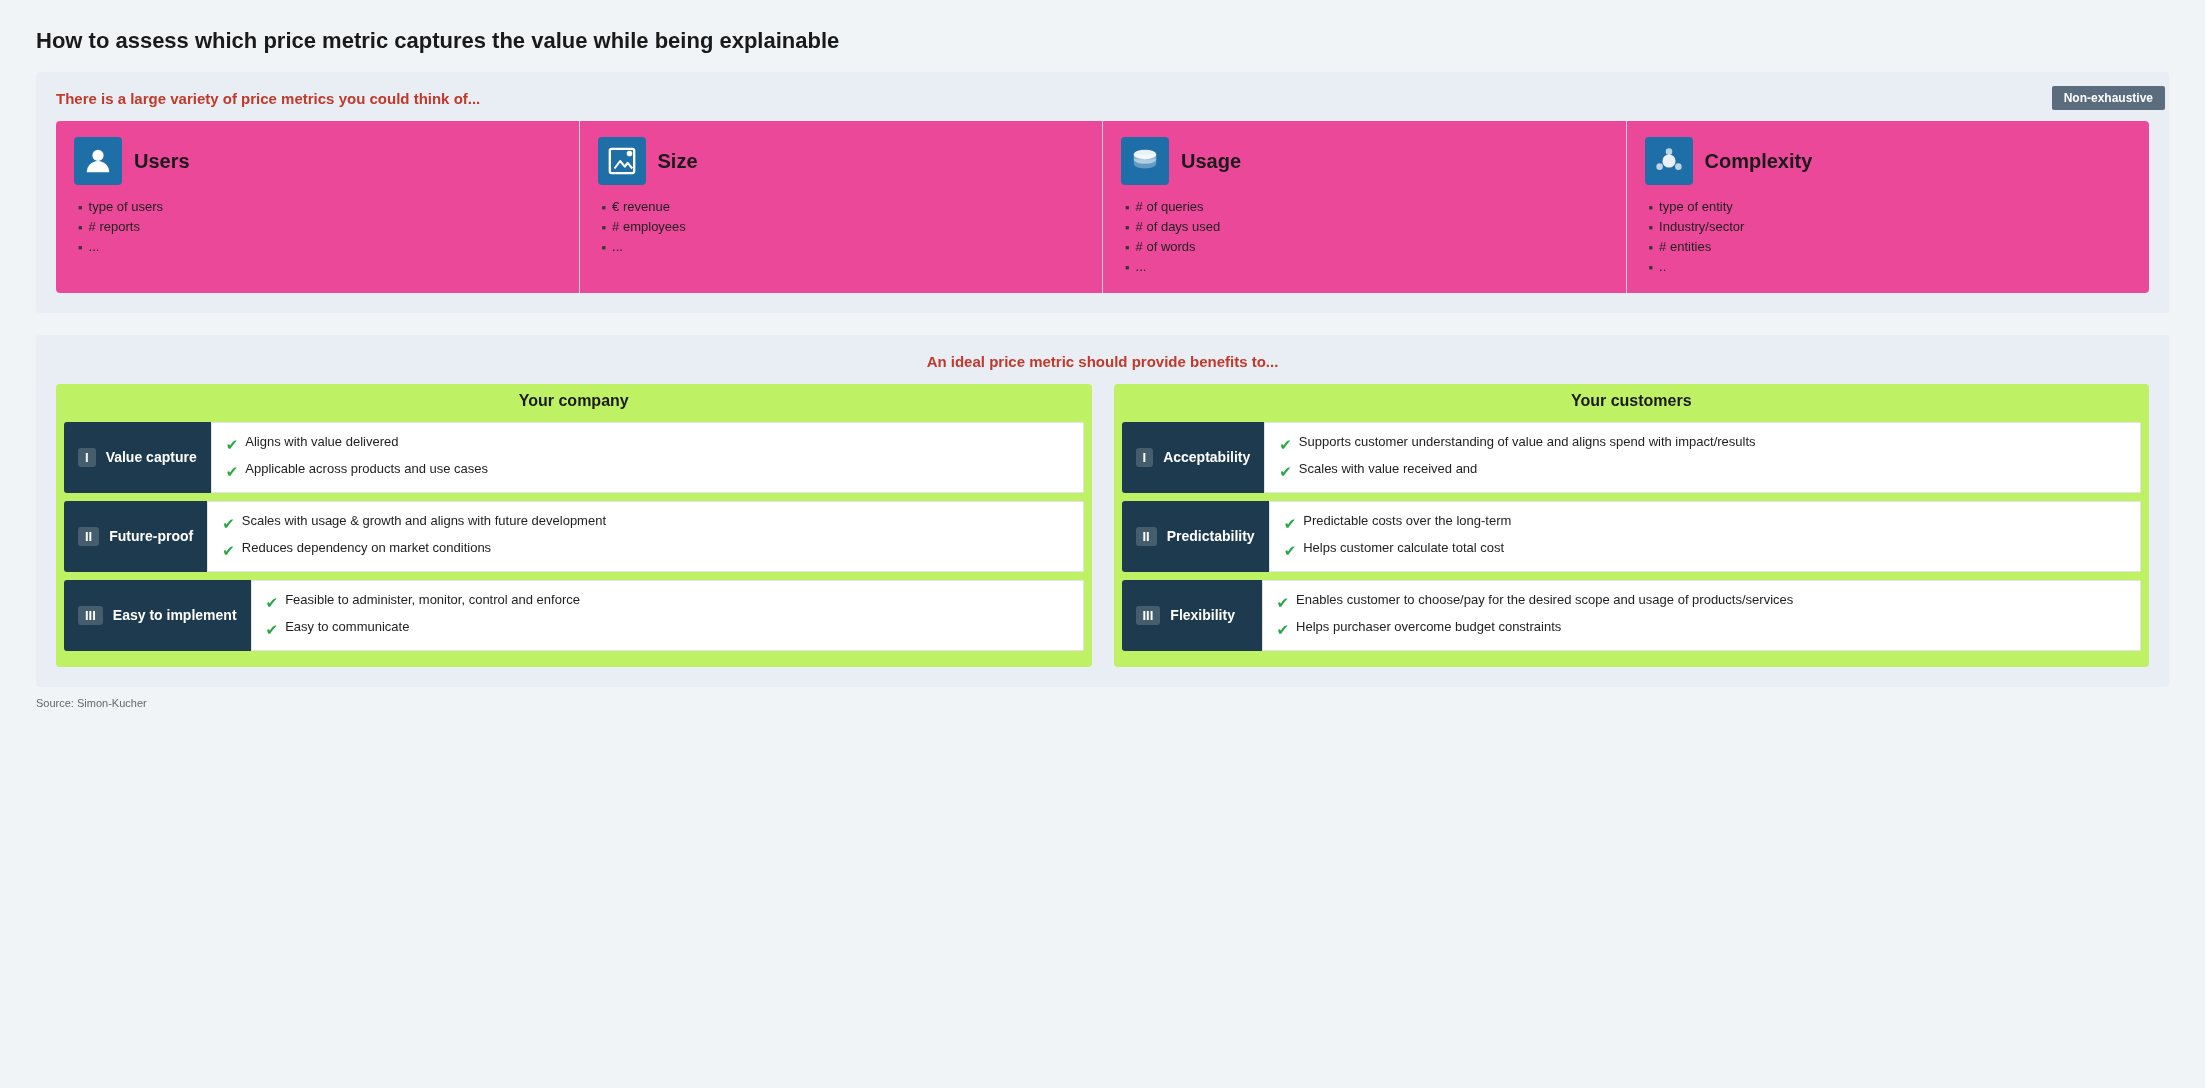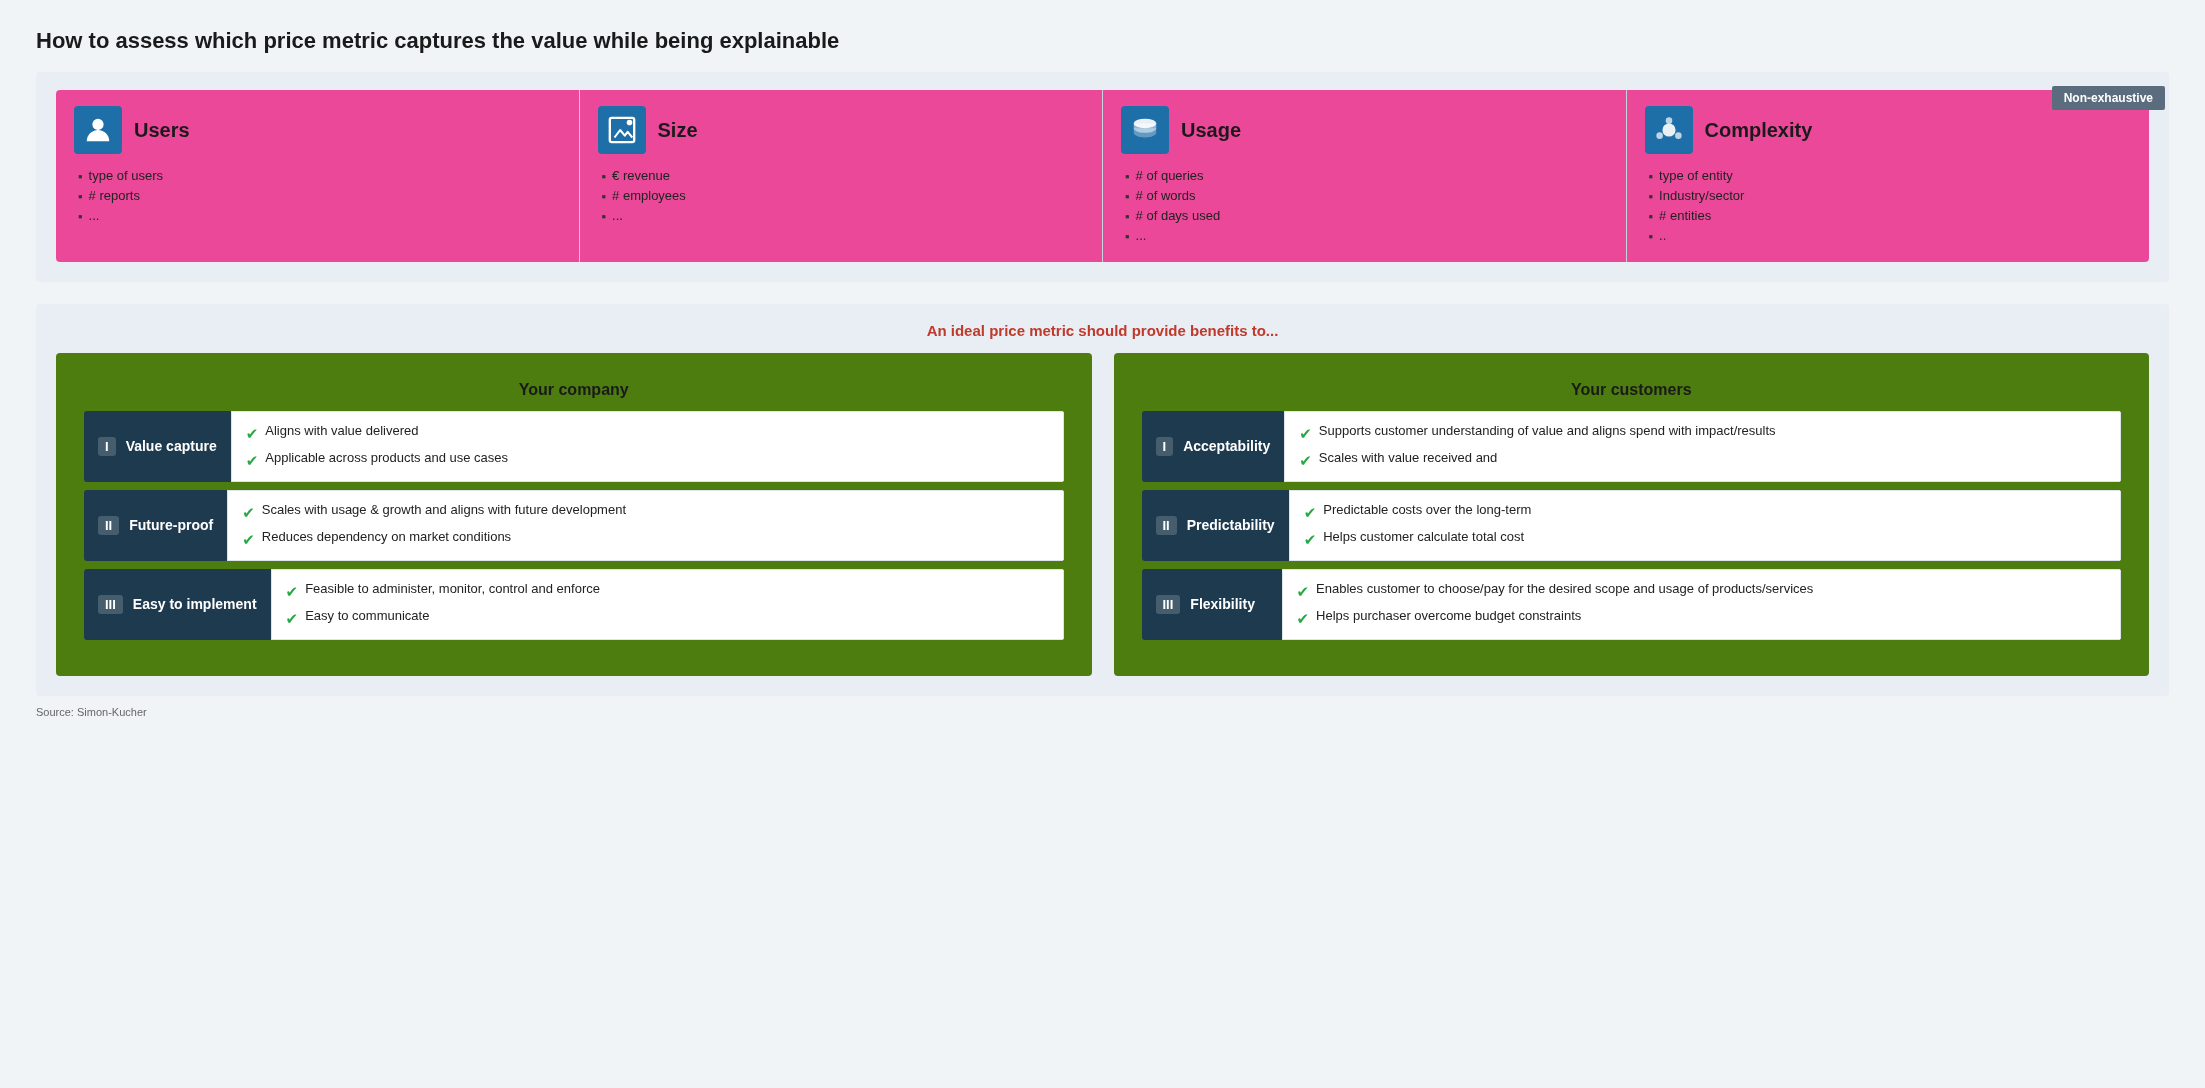--- a/index.html
+++ b/index.html
@@ -107,23 +107,23 @@
       font-weight: bold;
       font-size: 15px;
       margin-bottom: 14px;
     }
     .benefits-grid {
       display: flex;
       gap: 22px;
     }
     .benefits-col {
       flex: 1;
-      background: #4d7c0f;
+      background: #bef264;
       border-radius: 4px;
-      padding: 28px;
+      padding: 8px;
     }
     .col-title {
       font-size: 16px;
       font-weight: bold;
       color: #1a1a1a;
       margin-bottom: 12px;
     }
     .benefit-row {
       display: flex;
       gap: 0;
@@ -185,20 +185,21 @@
       margin-top: 10px;
     }
   </style>
 </head>
 <body>
 
 <div>
   <h1 class="main-title">How to assess which price metric captures the value while being explainable</h1>
 
   <div class="top-section">
+    <div class="subtitle-red">There is a large variety of price metrics you could think of...</div>
     <div class="non-exhaustive-badge">Non-exhaustive</div>
 
     <div class="metrics-grid">
 
       <div class="metric-card">
         <div class="metric-header">
           <div class="metric-icon">
             <svg viewBox="0 0 32 32" xmlns="http://www.w3.org/2000/svg">
               <circle cx="16" cy="10" r="6"></circle>
               <path d="M4 28c0-6.627 5.373-12 12-12s12 5.373 12 12H4z"></path>
@@ -252,24 +253,24 @@
               <path d="M4 14v5c0 2.76 5.37 5 12 5s12-2.24 12-5v-5" fill="#fff" fill-opacity="0.3"></path>
             </svg>
           </div>
           <span class="metric-title">Usage</span>
         </div>
         <ul class="metric-list">
           <li>
               <span># of queries</span>
             </li>
           <li>
+              <span># of days used</span>
+            </li>
+          <li>
               <span># of words</span>
-            </li>
-          <li>
-              <span># of days used</span>
             </li>
           <li>
               <span>...</span>
             </li>
         </ul>
       </div>
 
       <div class="metric-card">
         <div class="metric-header">
           <div class="metric-icon">

